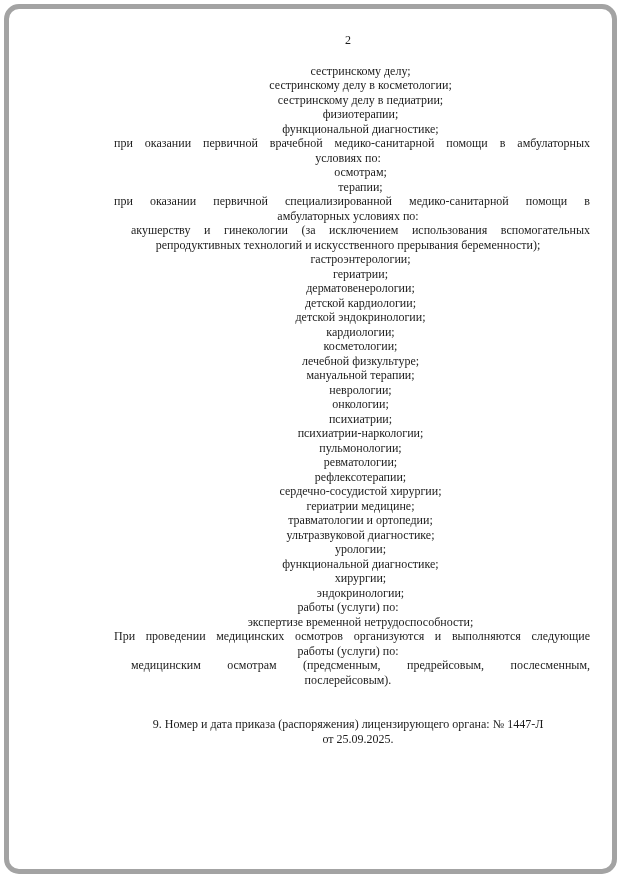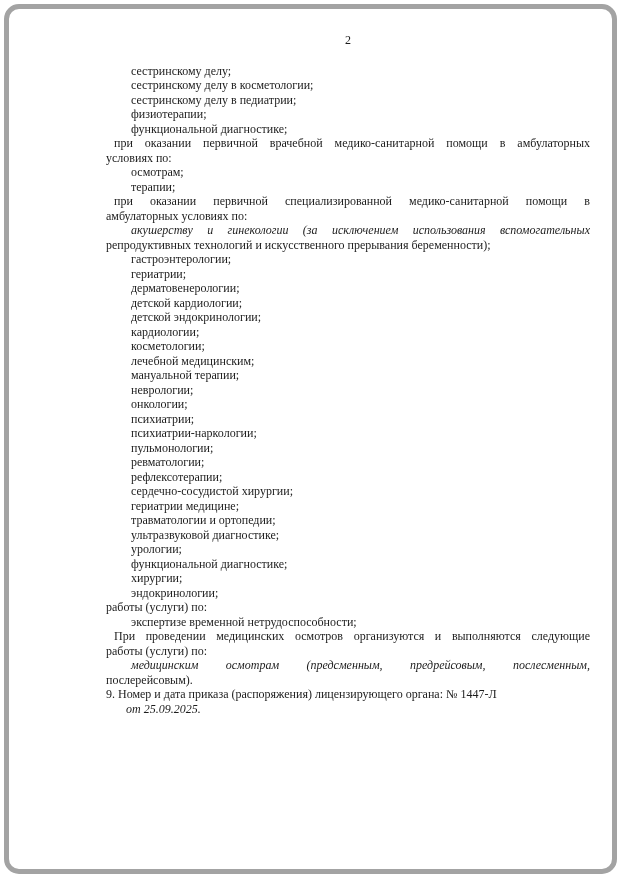--- a/index.html
+++ b/index.html
@@ -31,30 +31,30 @@
     top: 33px;
     width: 484px;
   }
   .page-num {
     text-align: center;
   }
   .body-text {
     margin-top: 16px;
   }
   .block { margin: 0; }
-  .line { min-height: 14.5px; }
+  .line { min-height: 14.5px; text-align: center; }
   .item .first { padding-left: 25px; }
   .para .first { text-indent: 8px; }
-  .item-para .first { text-indent: 25px; font-style: italic; }
+  .item-para .first { text-indent: 25px; }
   .stretch {
     text-align: justify;
     text-align-last: justify;
   }
-  .clause { margin-top: 0; }
-  .clause .cont { padding-left: 20px; font-style: italic; }
+  .clause { margin-top: 30px; }
+  .clause .cont { padding-left: 20px; }
 </style>
 </head>
 <body>
 
 <div class="page">
   <div class="border-frame"></div>
   <div class="content">
     <div class="page-num">2</div>
     <div class="body-text">
         <div class="block item">
@@ -105,21 +105,21 @@
         <div class="block item">
           <div class="line first">детской эндокринологии;</div>
         </div>
         <div class="block item">
           <div class="line first">кардиологии;</div>
         </div>
         <div class="block item">
           <div class="line first">косметологии;</div>
         </div>
         <div class="block item">
-          <div class="line first">лечебной медицинским;</div>
+          <div class="line first">лечебной физкультуре;</div>
         </div>
         <div class="block item">
           <div class="line first">мануальной терапии;</div>
         </div>
         <div class="block item">
           <div class="line first">неврологии;</div>
         </div>
         <div class="block item">
           <div class="line first">онкологии;</div>
         </div>

